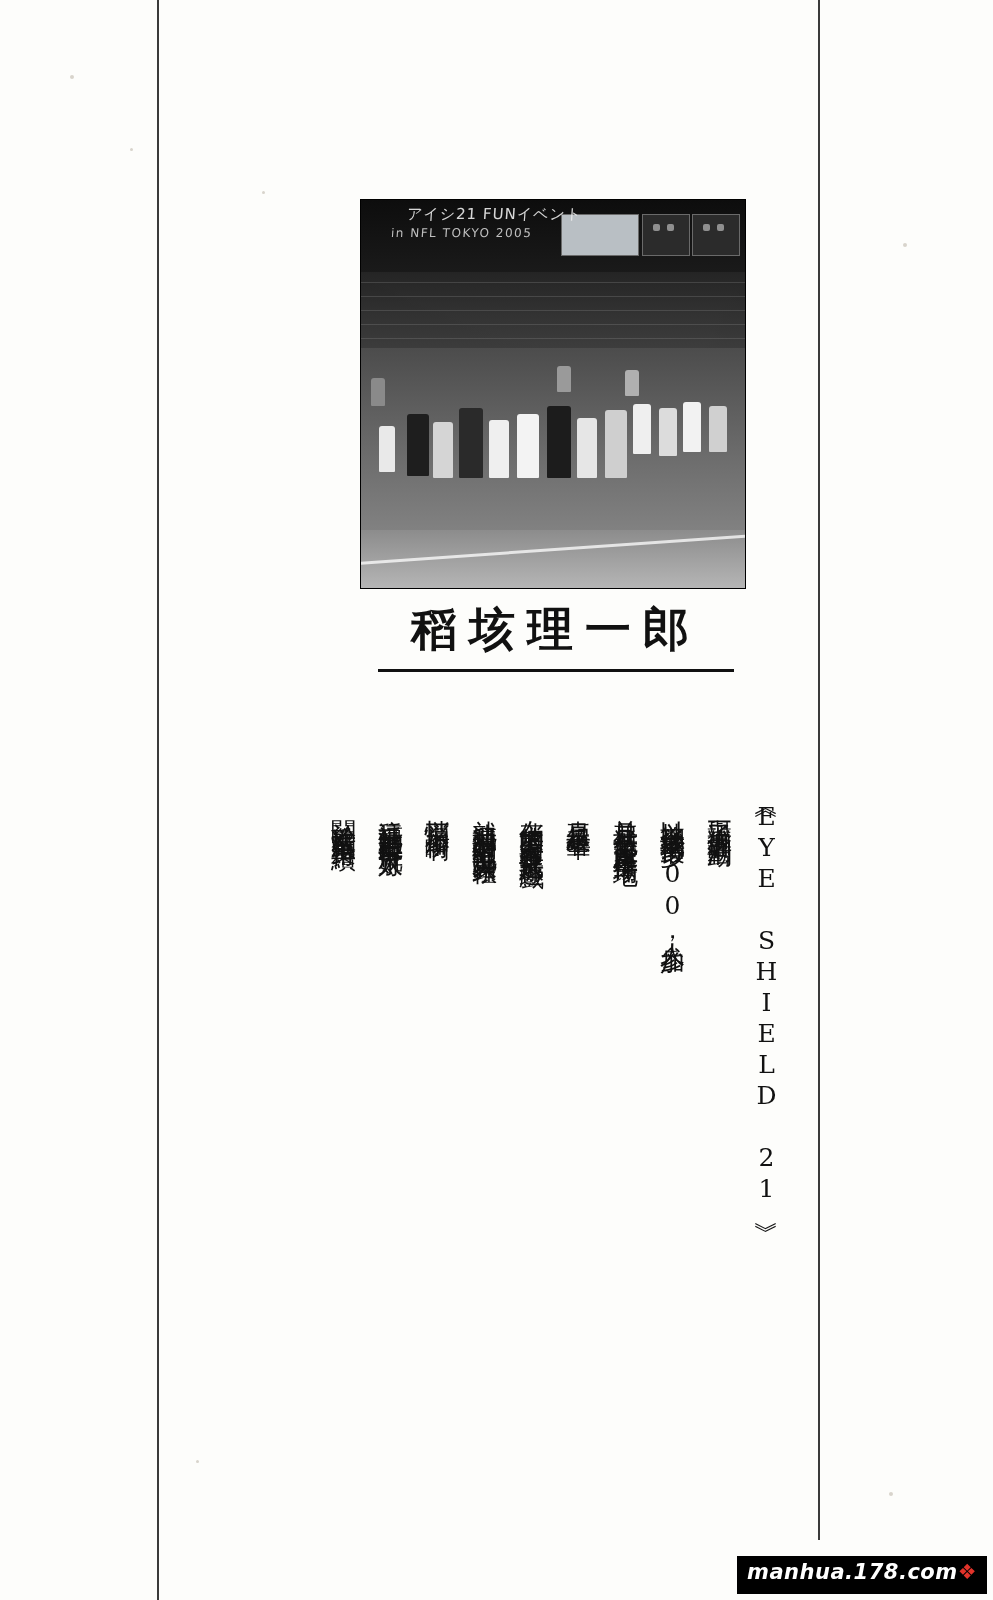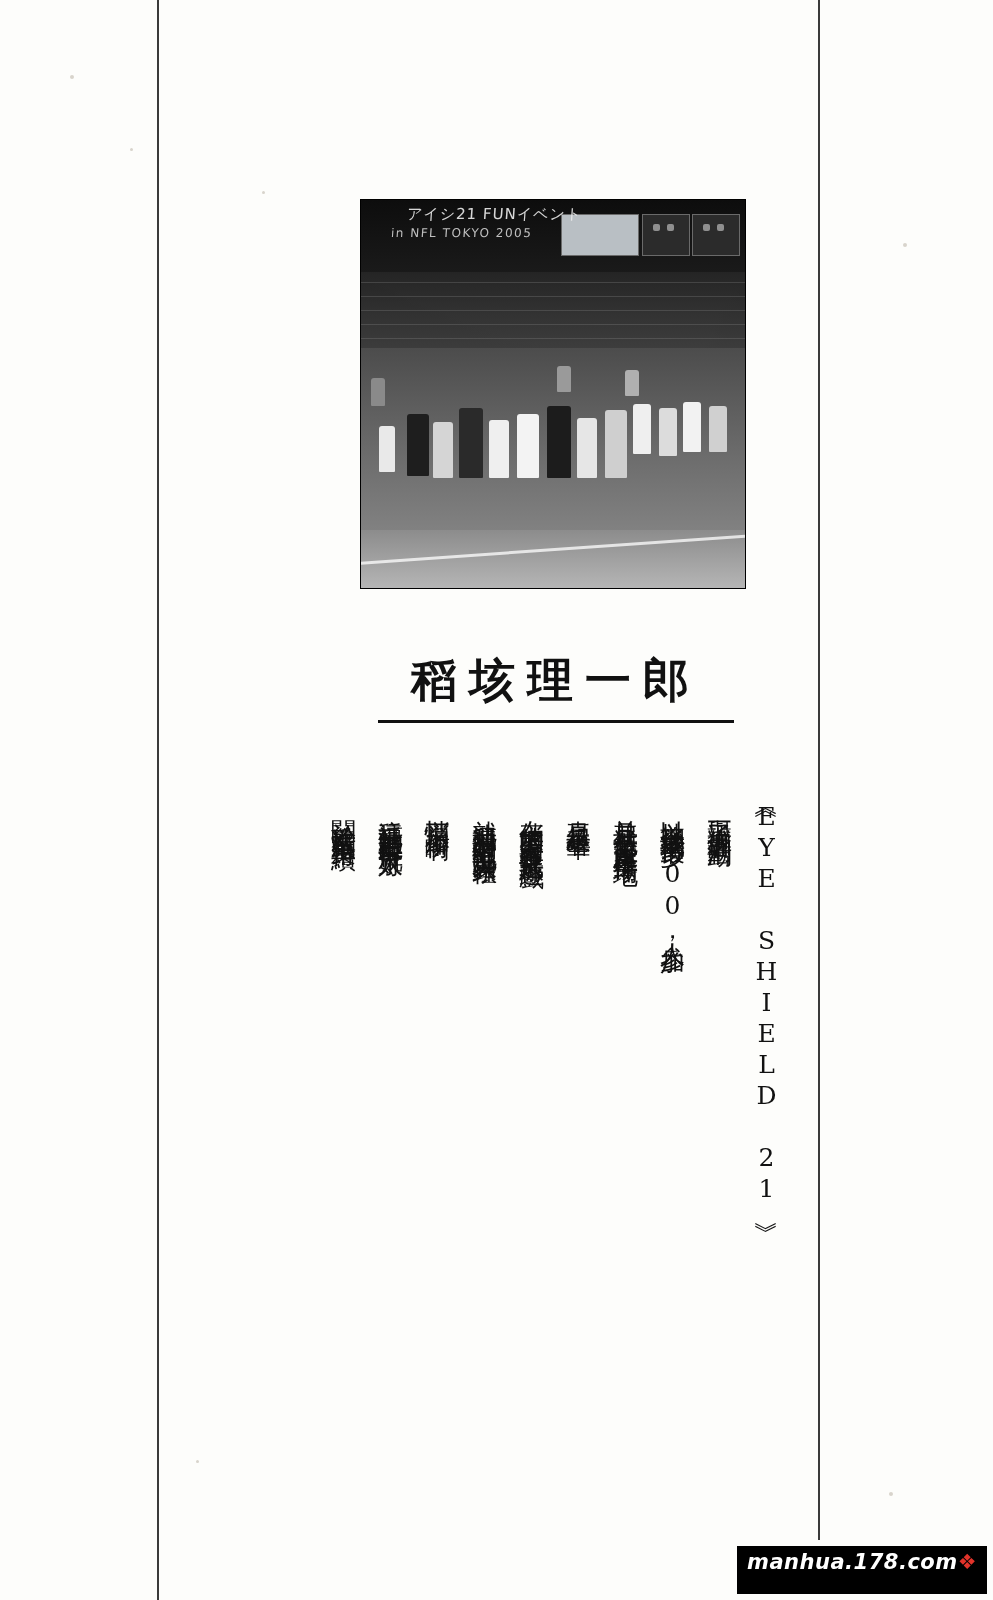--- a/index.html
+++ b/index.html
@@ -142,21 +142,21 @@
   }
   .person {
     position: absolute;
     border-radius: 3px 3px 1px 1px;
   }
 
   
   .title-block {
     position: absolute;
     left: 361px;
-    top: 655px;
+    top: 604px;
     width: 390px;
     text-align: center;
   }
   .author-name {
     font-family: "DejaVu Serif", serif;
     font-size: 46px;
     letter-spacing: 12px;
     color: #111;
     line-height: 1.1;
     font-weight: 700;
@@ -199,21 +199,21 @@
   .watermark {
     position: absolute;
     right: 6px;
     bottom: 6px;
     background: #000;
     color: #fff;
     font-family: "DejaVu Sans", sans-serif;
     font-size: 21px;
     font-style: italic;
     font-weight: 700;
-    padding: 4px 10px 20px 10px;
+    padding: 4px 10px 10px 10px;
     letter-spacing: 0.5px;
   }
   .watermark .dot { color: #e2332a; }
 </style>
 </head>
 <body>
 
 <div class="edge-left"></div>
 <div class="edge-right"></div>
 

